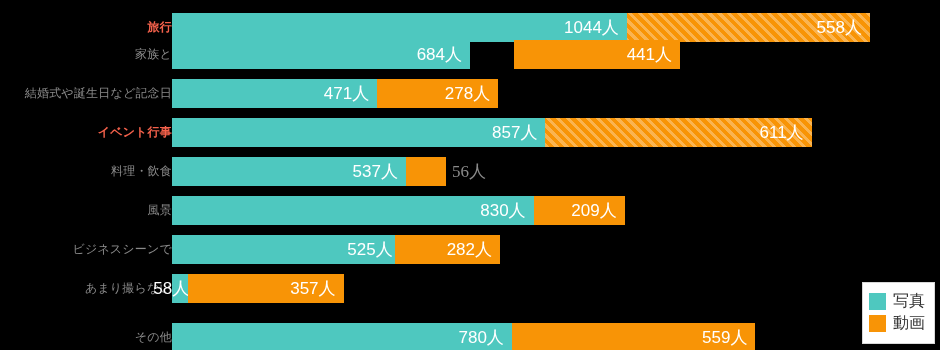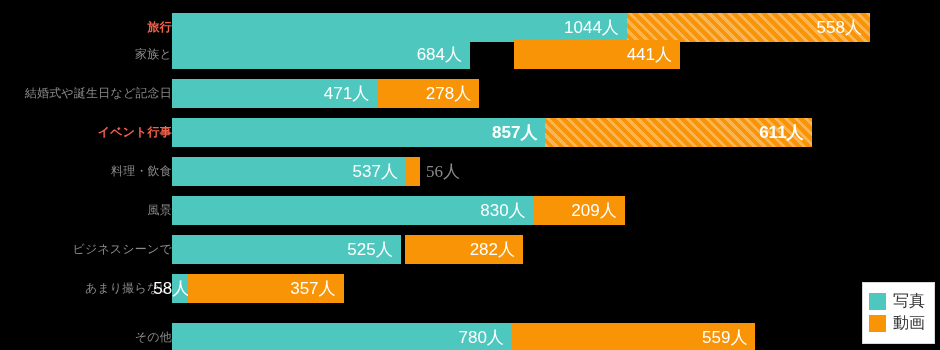--- a/index.html
+++ b/index.html
@@ -142,43 +142,43 @@
             <span class="seg-value">441人</span>
           </div>
         </div>
       </div>
       <div class="row" style="top: 79px;">
         <div class="row-label">結婚式や誕生日など記念日</div>
         <div class="bars" style="width: 326.343px;">
           <div class="seg seg-photo" style="width: 205.217px;">
             <span class="seg-value">471人</span>
           </div>
-          <div class="seg seg-video" style="left: 205.217px; width: 102px;">
+          <div class="seg seg-video" style="left: 205.217px; width: 121px;">
             <span class="seg-value">278人</span>
           </div>
         </div>
       </div>
       <div class="row" style="top: 118px;">
         <div class="row-label highlight">イベント行事</div>
-        <div class="bars" style="width: 639.615px; font-weight: bold;">
+        <div class="bars" style="width: 639.615px;">
           <div class="seg seg-photo" style="width: 373.4px;">
             <span class="seg-value">857人</span>
           </div>
           <div class="seg seg-video hatched" style="left: 373.4px; width: 266.216px;">
             <span class="seg-value">611人</span>
           </div>
         </div>
       </div>
       <div class="row" style="top: 157px;">
         <div class="row-label">料理・飲食</div>
         <div class="bars" style="width: 258.373px; padding-left: 6px;">
           <div class="seg seg-photo" style="width: 233.974px;">
             <span class="seg-value">537人</span>
           </div>
-          <div class="seg seg-video" style="left: 233.974px; width: 14px; font-family: Liberation Serif, serif;">
+          <div class="seg seg-video" style="left: 233.974px; width: 40px; font-family: Liberation Serif, serif;">
             <span class="seg-value outside">56人</span>
           </div>
         </div>
       </div>
       <div class="row" style="top: 196px;">
         <div class="row-label">風景</div>
         <div class="bars" style="width: 399px;">
           <div class="seg seg-photo" style="width: 361.635px;">
             <span class="seg-value">830人</span>
           </div>
@@ -186,21 +186,21 @@
             <span class="seg-value">209人</span>
           </div>
         </div>
       </div>
       <div class="row" style="top: 235px;">
         <div class="row-label">ビジネスシーンで</div>
         <div class="bars" style="width: 351.614px;">
           <div class="seg seg-photo" style="width: 228.745px;">
             <span class="seg-value">525人</span>
           </div>
-          <div class="seg seg-video" style="left: 233px; width: 118px;">
+          <div class="seg seg-video" style="left: 223px; width: 105px;">
             <span class="seg-value">282人</span>
           </div>
         </div>
       </div>
       <div class="row" style="top: 274px;">
         <div class="row-label">あまり撮らない</div>
         <div class="bars" style="width: 180.818px;">
           <div class="seg seg-photo" style="width: 25.2709px;">
             <span class="seg-value">58人</span>
           </div>

